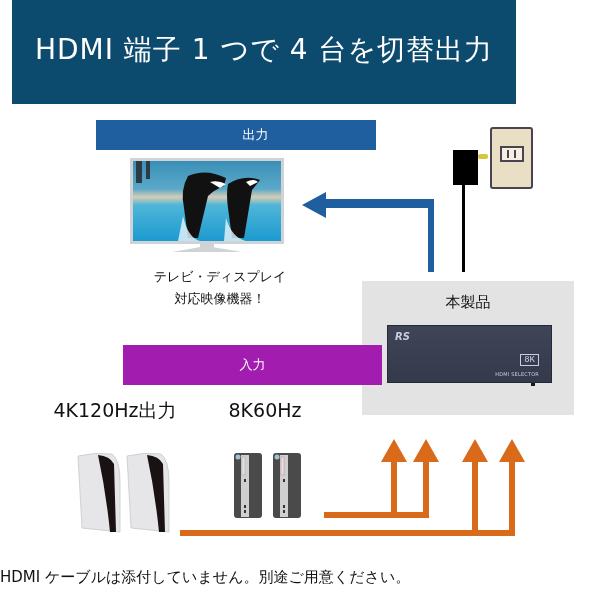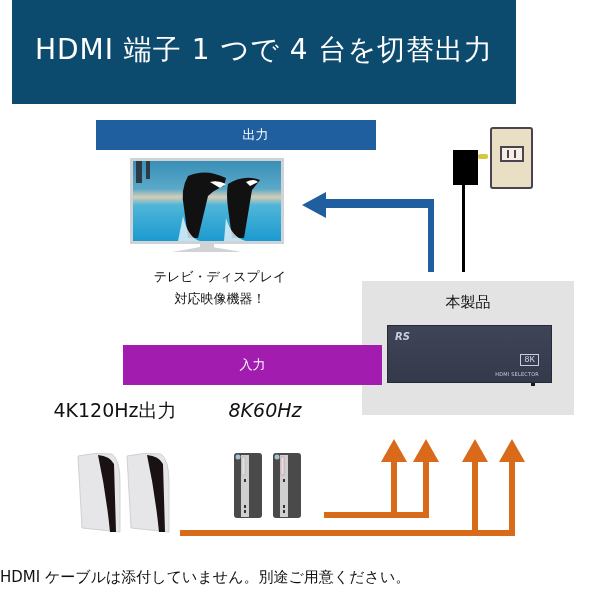--- a/index.html
+++ b/index.html
@@ -101,21 +101,21 @@
   </div>
 </div>
 
 <div class="abs section-bar bar-input">
   <span>入力</span>
 </div>
 
 <div class="abs input-title" style="left:40px;top:398px;width:150px;">
   <span class="big">4K120Hz出力</span>
 </div>
-<div class="abs input-title" style="left:195px;top:398px;width:140px;font-style:italic;">
+<div class="abs input-title" style="left:195px;top:398px;width:140px;">
   <span class="big">8K60Hz</span>
 </div>
 
 <svg class="abs" style="left:76px;top:452px;" width="96" height="82">
   <g>
     <path d="M2 4 Q18 0 36 2 Q44 8 44 30 L44 80 L6 76 Z" fill="#e6e6e8" stroke="#c8c8cc" stroke-width="0.8"></path>
     <path d="M22 3 Q34 4 38 12 L40 80 L34 80 Q30 40 22 3 Z" fill="#1a1212"></path>
   </g>
   <g transform="translate(49,0)">
     <path d="M2 4 Q18 0 36 2 Q44 8 44 30 L44 80 L6 76 Z" fill="#e6e6e8" stroke="#c8c8cc" stroke-width="0.8"></path>

